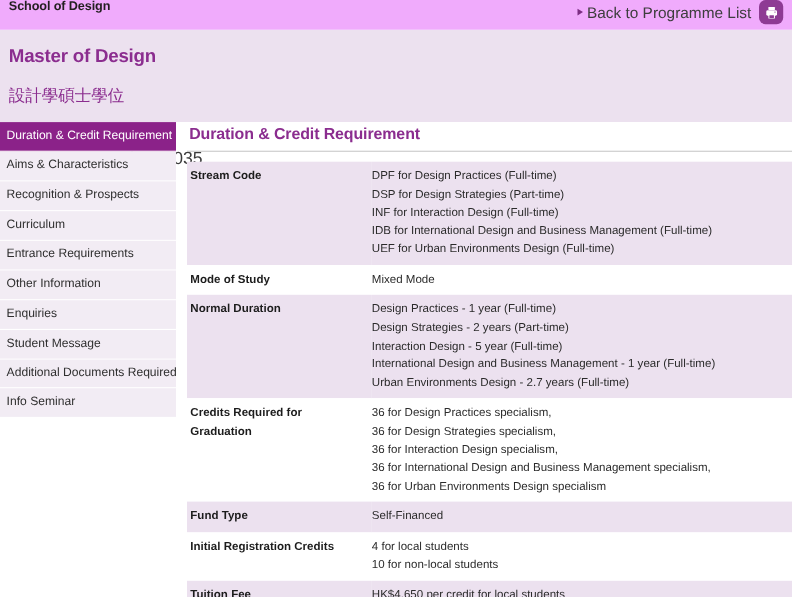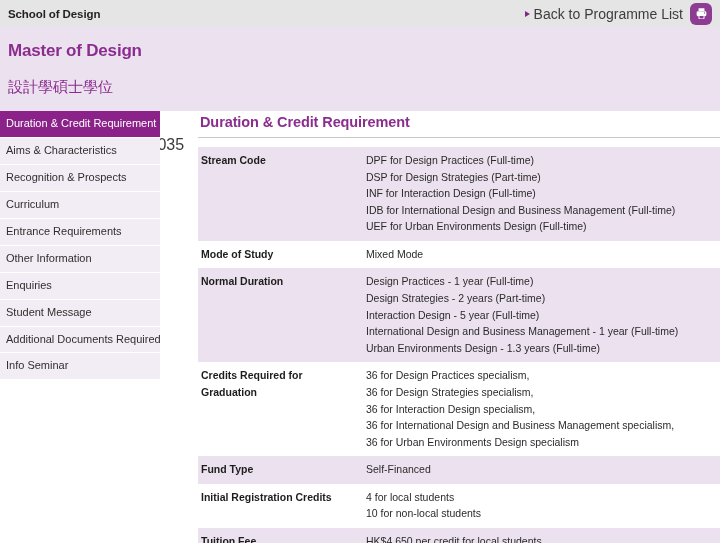--- a/index.html
+++ b/index.html
@@ -6,23 +6,23 @@
   html, body {
     width: 720px; height: 543px;
     background: #ffffff;
     font-family: "Liberation Sans", sans-serif;
     overflow: hidden;
   }
 
   
   .topbar {
     height: 27px;
-    background: #e5e5e5;
-    display: flex;
-    align-items: center;
+    background: #f0abfc;
+    display: flex;
+    align-items: flex-start;
     padding: 0 8px 0 8px;
     position: relative;
   }
   .topbar-title {
     font-size: 11.5px;
     font-weight: bold;
     color: #231f20;
     letter-spacing: -0.1px;
   }
   .topbar-right {
@@ -85,21 +85,20 @@
     color: #3b3b3b;
     line-height: 1.45;
   }
 
   
   .body-wrap {
     display: flex;
     align-items: flex-start;
     background: #ffffff;
     height: 402px;
-    gap: 28px;
   }
 
   
   .sidebar {
     width: 160px;
     flex: 0 0 160px;
     padding-top: 0;
   }
   .nav-item {
     display: block;
@@ -222,21 +221,21 @@
               <span class="val-line">Mixed Mode</span>
             </td>
           </tr>
           <tr class="alt">
             <td class="lbl">Normal Duration</td>
             <td class="val">
               <span class="val-line">Design Practices - 1 year (Full-time)</span>
               <span class="val-line">Design Strategies - 2 years (Part-time)</span>
               <span class="val-line">Interaction Design - 5 year (Full-time)</span>
               <span class="val-line">International Design and Business Management - 1 year (Full-time)</span>
-              <span class="val-line">Urban Environments Design - 1.3 years (Full-time)</span>
+              <span class="val-line">Urban Environments Design - 2.7 years (Full-time)</span>
             </td>
           </tr>
           <tr class="plain">
             <td class="lbl">Credits Required for Graduation</td>
             <td class="val">
               <span class="val-line">36 for Design Practices specialism,</span>
               <span class="val-line">36 for Design Strategies specialism,</span>
               <span class="val-line">36 for Interaction Design specialism,</span>
               <span class="val-line">36 for International Design and Business Management specialism,</span>
               <span class="val-line">36 for Urban Environments Design specialism</span>

